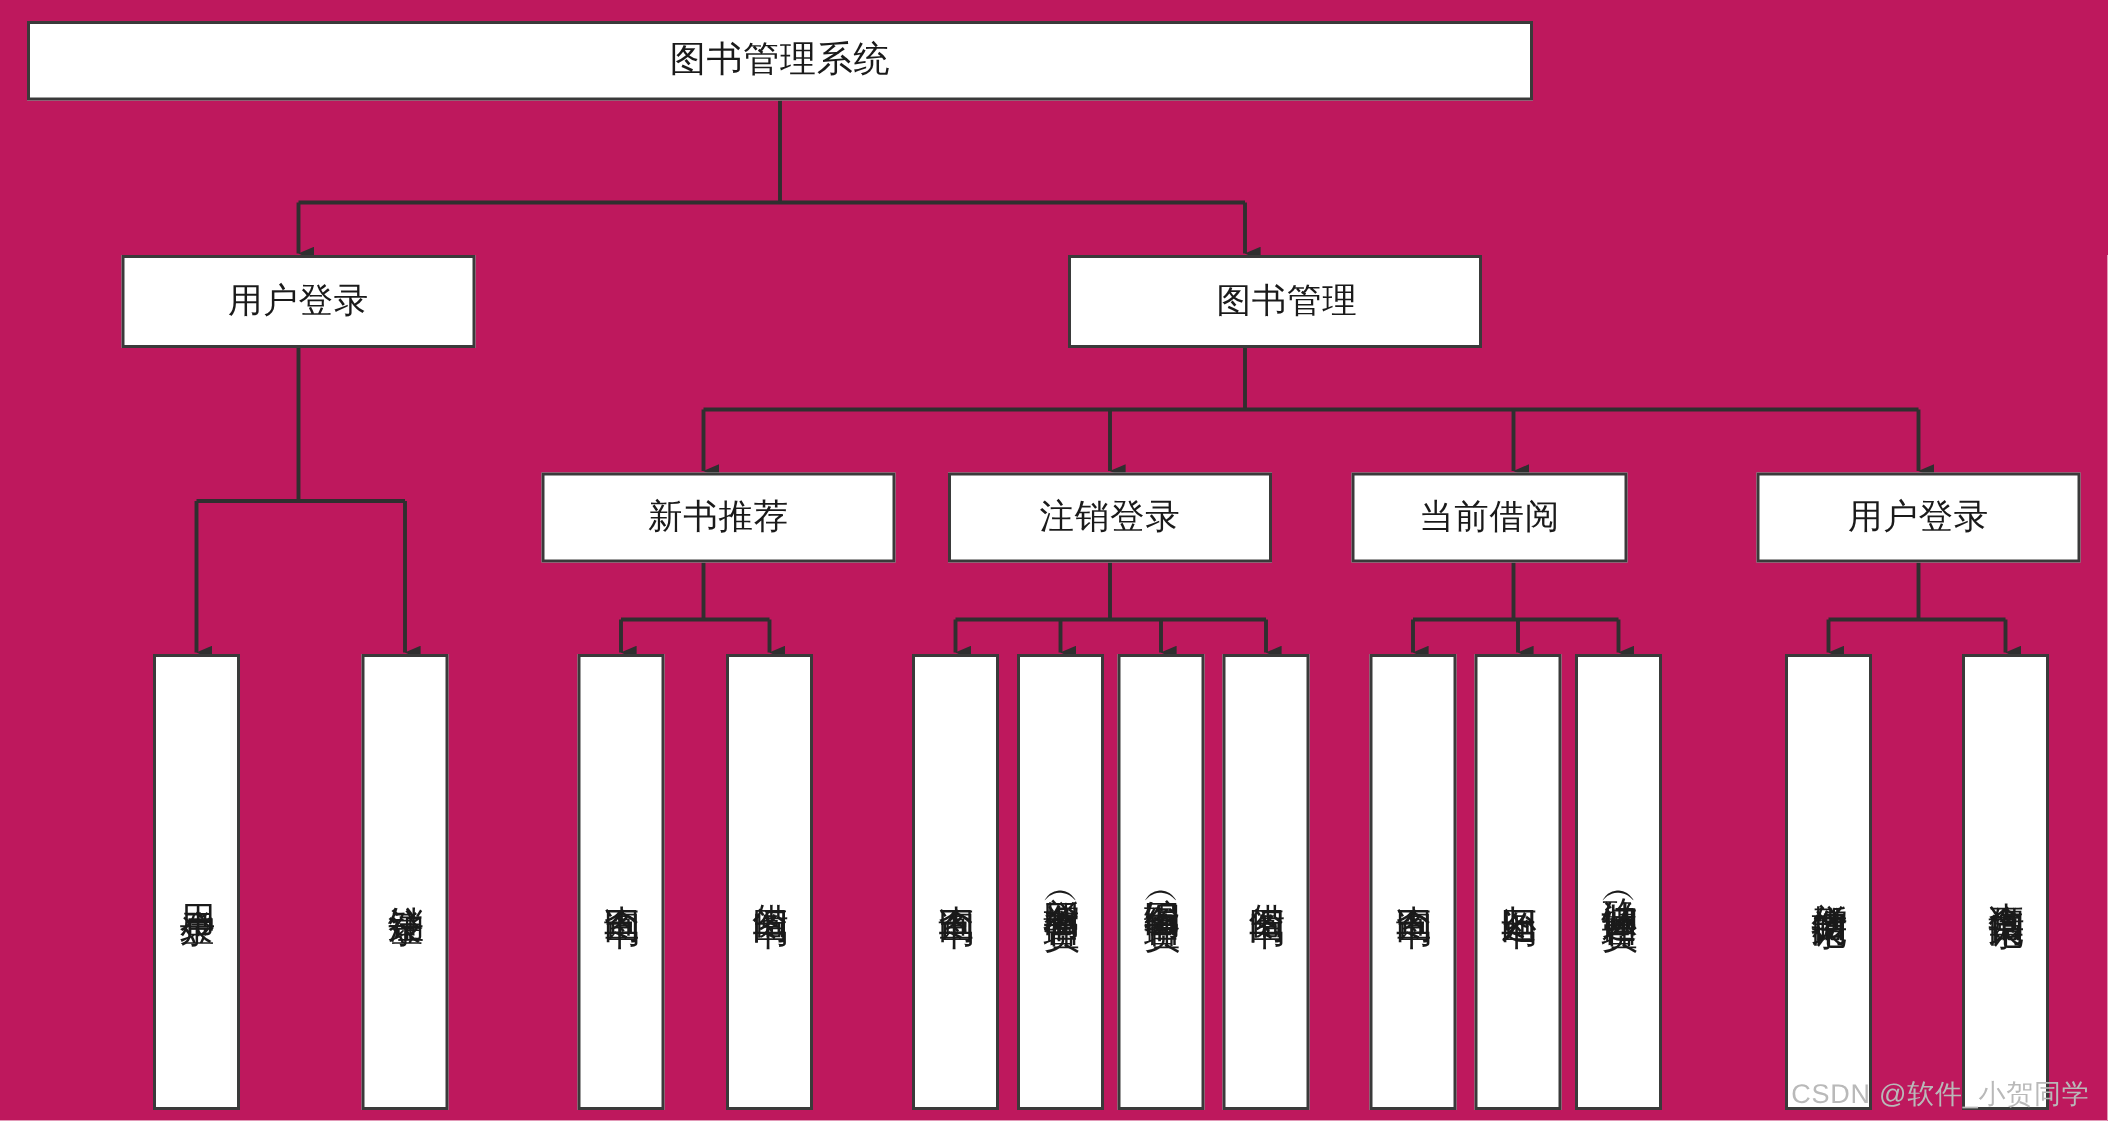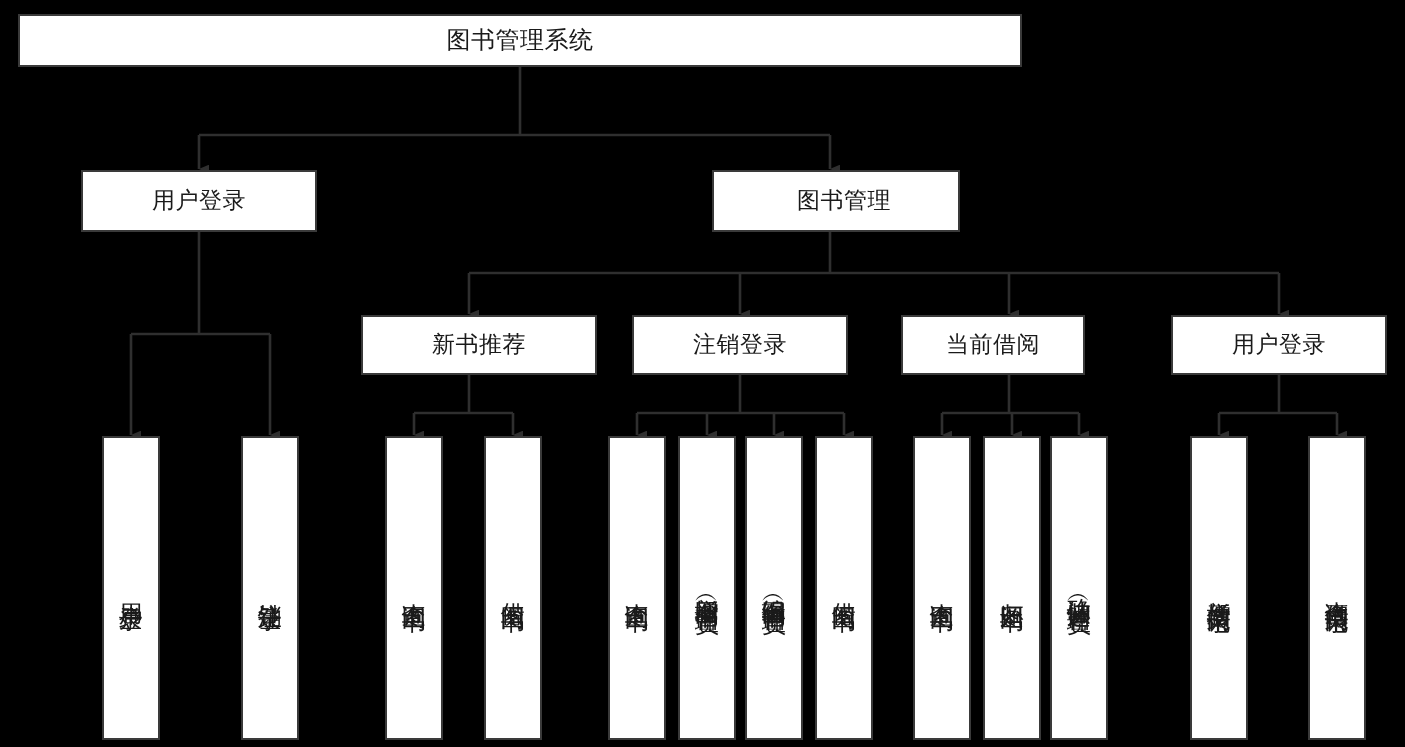--- a/index.html
+++ b/index.html
@@ -7,21 +7,21 @@
     padding: 0;
     background: #ffffff;
   }
   body {
     font-family: "Liberation Sans", "DejaVu Sans", sans-serif;
   }
   #canvas {
     position: relative;
     width: 1405px;
     height: 747px;
-    background: #000000;
+    background: #be185d;
     overflow: hidden;
   }
   svg.connectors {
     position: absolute;
     left: 0;
     top: 0;
     width: 1405px;
     height: 747px;
     pointer-events: none;
   }
@@ -119,21 +119,21 @@
       </g>
   </svg>
 
   <div id="node-layer">
       <div class="node horizontal root" style="left: 18px; top: 14px; width: 1004px; height: 53px;">
         <span class="node-label">图书管理系统</span>
       </div>
       <div class="node horizontal" style="left: 81px; top: 170px; width: 236px; height: 62px;">
         <span class="node-label">用户登录</span>
       </div>
-      <div class="node horizontal" style="left: 712px; top: 170px; width: 248px; height: 62px; padding-left: 16px;">
+      <div class="node horizontal" style="left: 712px; top: 170px; width: 276px; height: 62px; padding-left: 16px;">
         <span class="node-label">图书管理</span>
       </div>
       <div class="node horizontal" style="left: 361px; top: 315px; width: 236px; height: 60px;">
         <span class="node-label">新书推荐</span>
       </div>
       <div class="node horizontal" style="left: 632px; top: 315px; width: 216px; height: 60px;">
         <span class="node-label">注销登录</span>
       </div>
       <div class="node horizontal" style="left: 901px; top: 315px; width: 184px; height: 60px;">
         <span class="node-label">当前借阅</span>
@@ -175,14 +175,15 @@
         <span class="node-label">确认归还（管理员）</span>
       </div>
       <div class="node vertical" style="left: 1190px; top: 436px; width: 58px; height: 304px;">
         <span class="node-label">新增借阅记录</span>
       </div>
       <div class="node vertical" style="left: 1308px; top: 436px; width: 58px; height: 304px;">
         <span class="node-label">查询借阅记录</span>
       </div>
     </div>
 
+  <div class="watermark">CSDN @软件_小贺同学</div>
 
 </div>
 
 </body></html>

